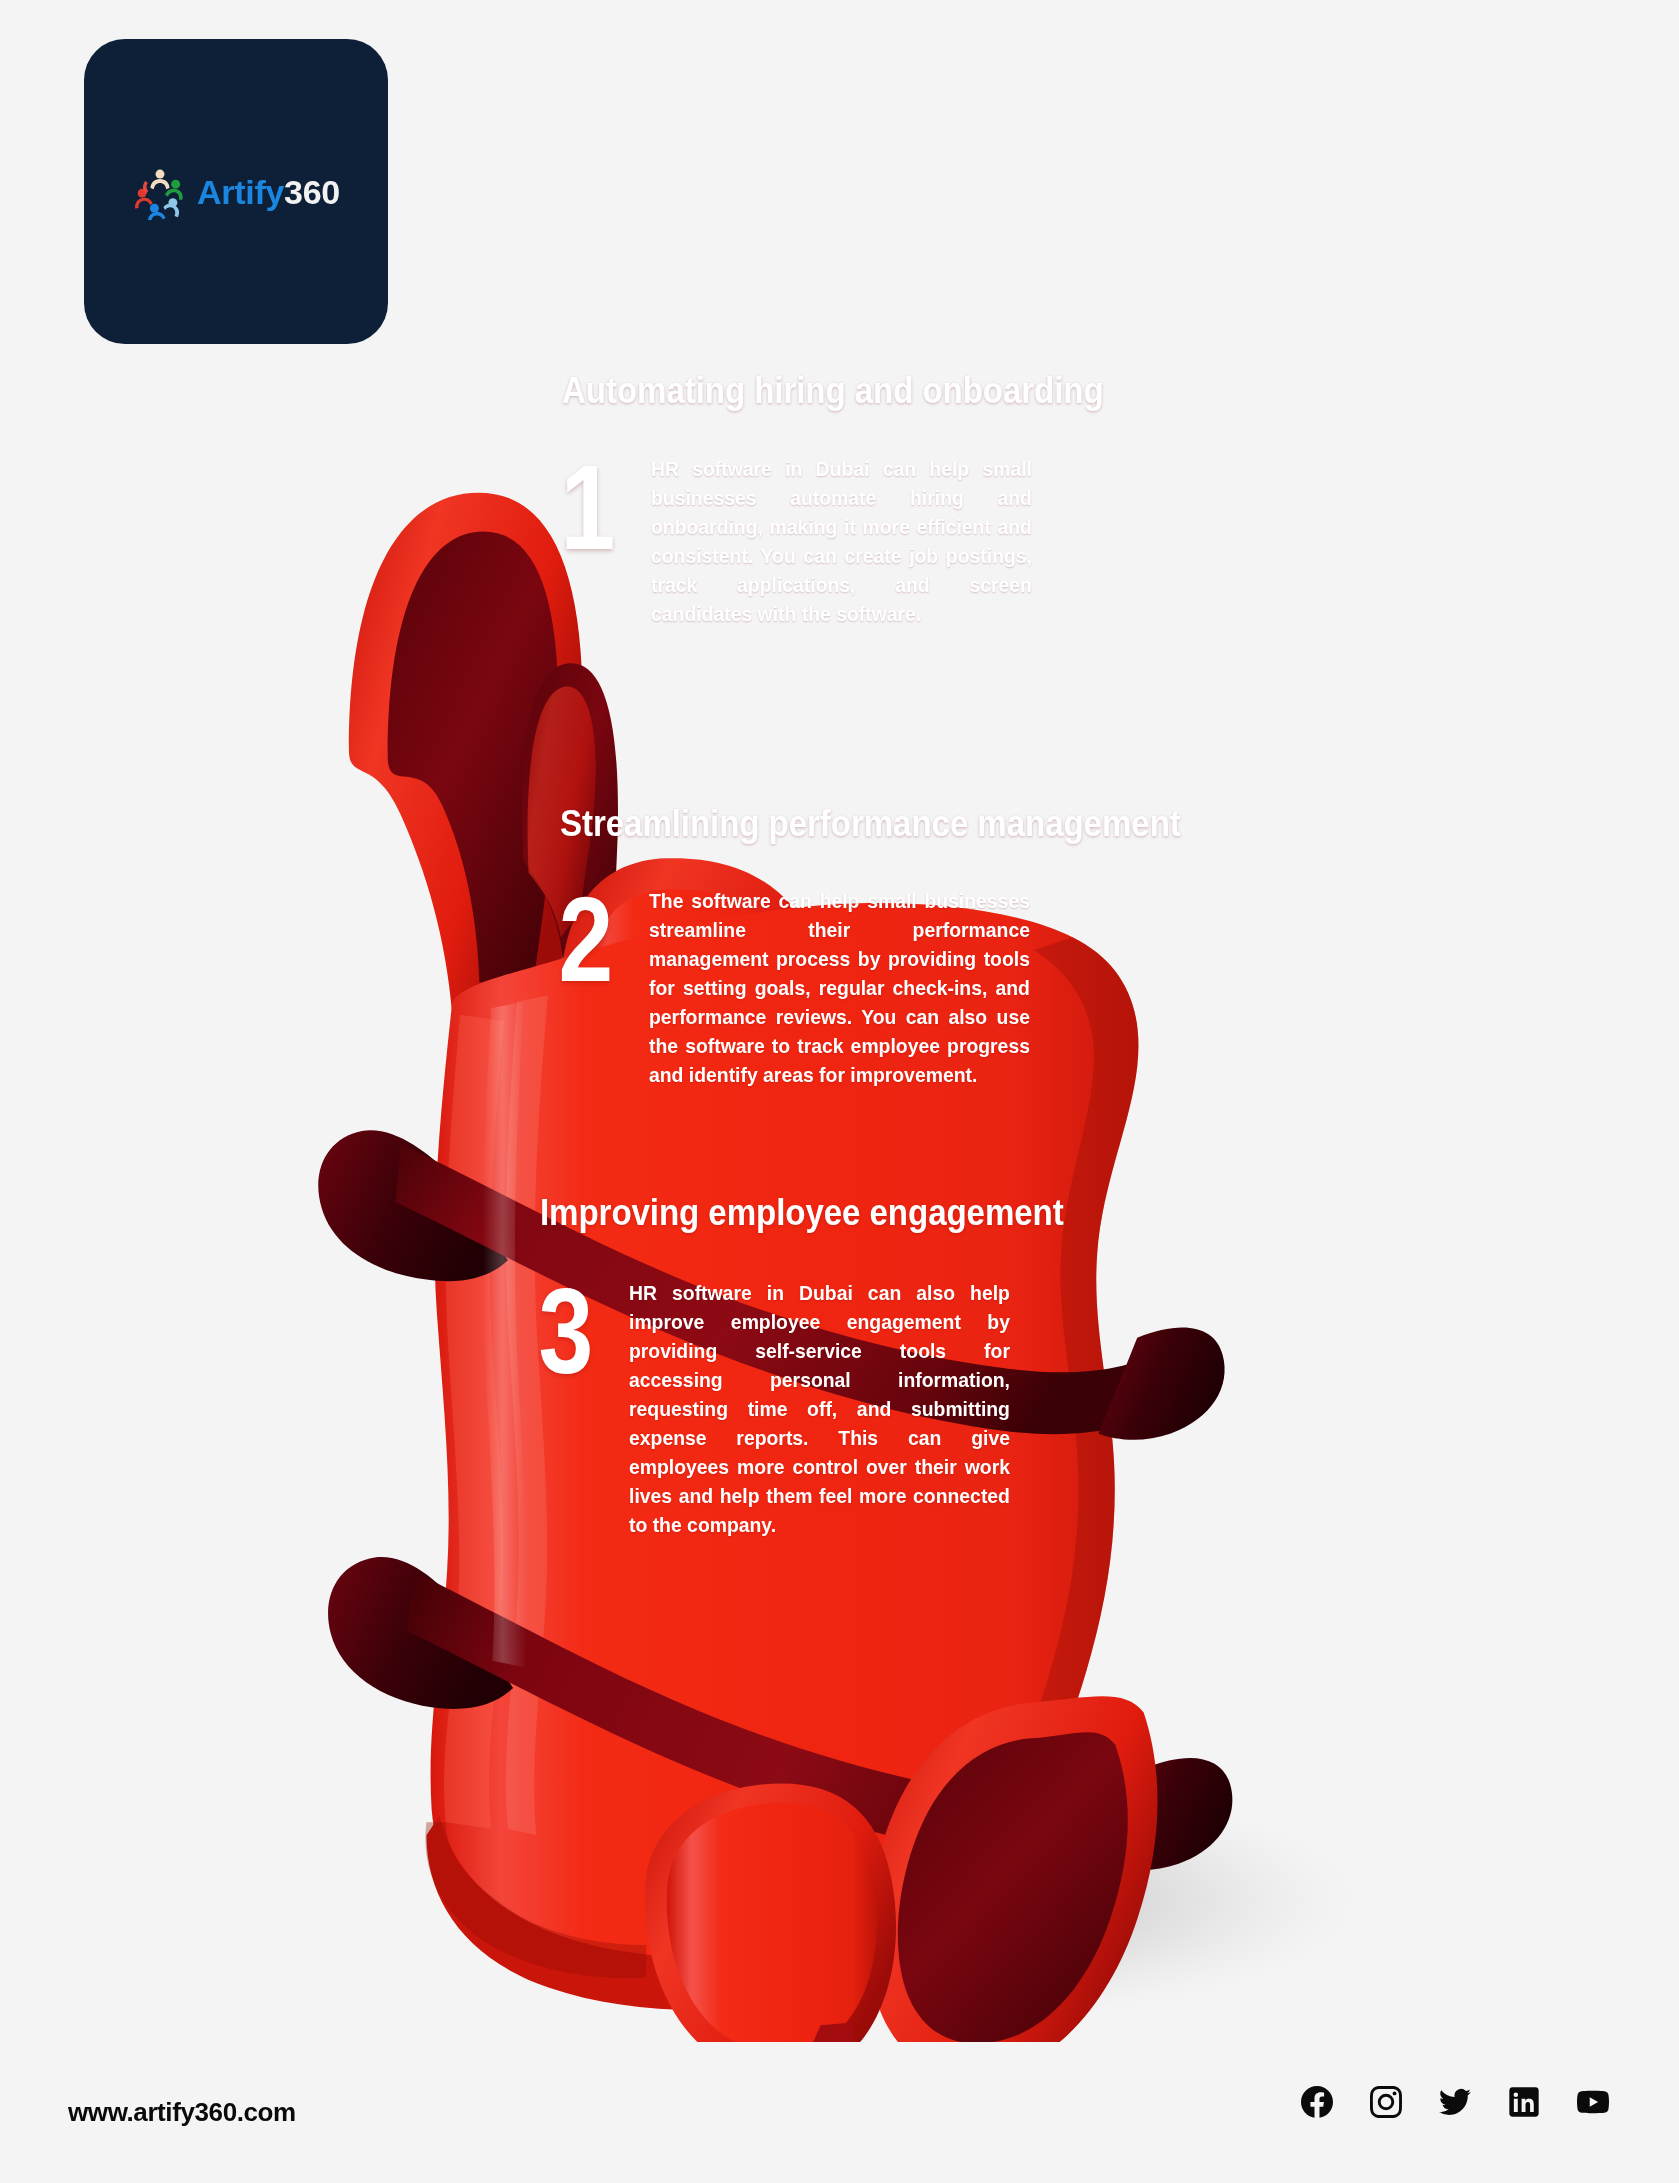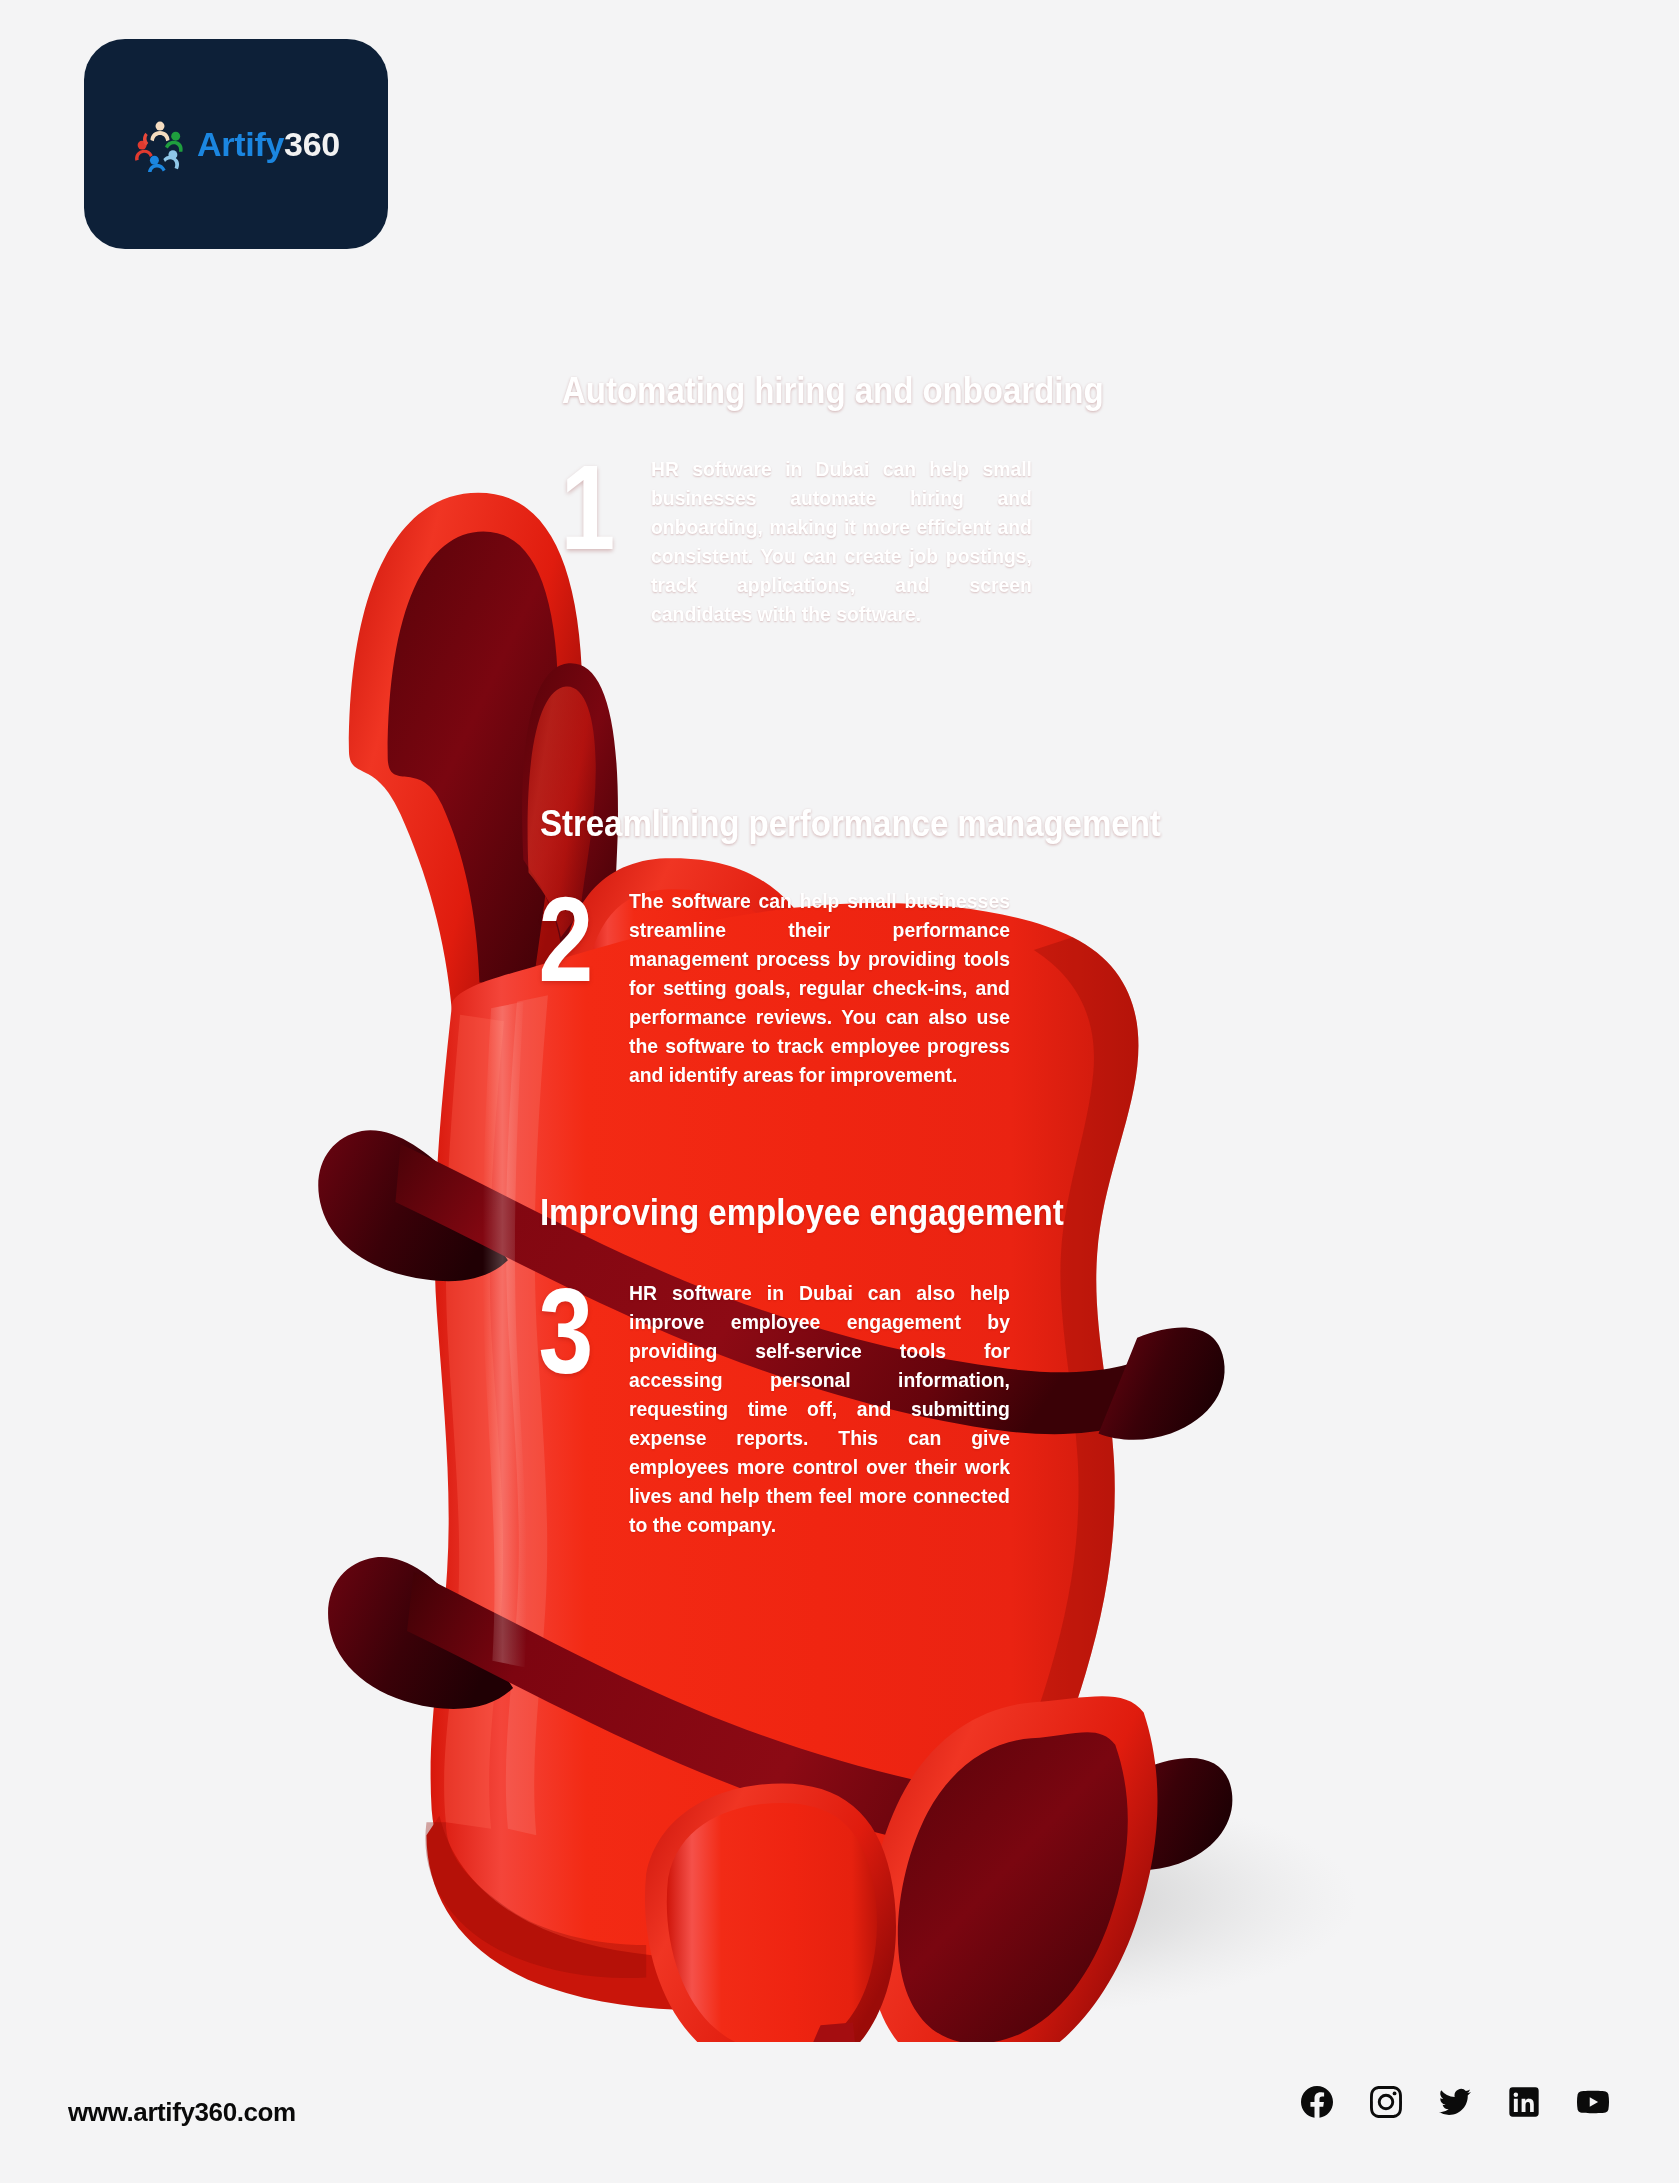--- a/index.html
+++ b/index.html
@@ -7,21 +7,21 @@
   body{
     width:1680px;height:2183px;
     background:#f4f4f5;
     font-family:"Liberation Sans", sans-serif;
     position:relative;overflow:hidden;
   }
   .page{position:absolute;inset:0;}
 
   
   .logo-card{
-    position:absolute;left:84px;top:39px;width:304px;height:210px;
+    position:absolute;left:84px;top:39px;width:304px;height:305px;
     background:#0d2038;border-radius:41px;
     display:flex;align-items:center;justify-content:center;
   }
   .logo-row{display:flex;align-items:center;gap:9px;}
   .logo-mark{width:56px;height:56px;position:relative;flex:0 0 auto;}
   .logo-text{font-size:34px;font-weight:bold;letter-spacing:-0.3px;line-height:1;}
   .logo-text .a1{color:#1b86e0;}
   .logo-text .a2{color:#f2f2f2;}
 
   .title-card{
@@ -58,21 +58,21 @@
   .block-text{
     color:#ffffff;font-size:20.4px;font-weight:bold;line-height:1.42;
     text-align:justify;text-justify:inter-word;
     transform:scaleX(.95);transform-origin:left top;
     width:401px;
     text-shadow:0 0.6px 1.9px rgba(120,0,0,.22);
   }
 
   #block1{left:527px;top:368px;margin-left:35px;}
   #block1 .block-body{margin-top:41px;margin-left:-6.5px;}
-  #block2{left:540px;top:801px;}
+  #block2{left:560px;top:801px;}
   #block2 .block-body{margin-top:40px;margin-left:-6.5px;}
   #block3{left:540px;top:1190px;}
   #block3 .block-body{margin-top:43px;margin-left:-6.5px;}
 
   
   .footer-url{
     position:absolute;left:68px;top:2097px;
     font-size:26px;font-weight:bold;color:#0a0a0a;letter-spacing:-0.4px;
   }
   .socials{position:absolute;right:71px;top:2086px;display:flex;gap:37px;align-items:center;}

